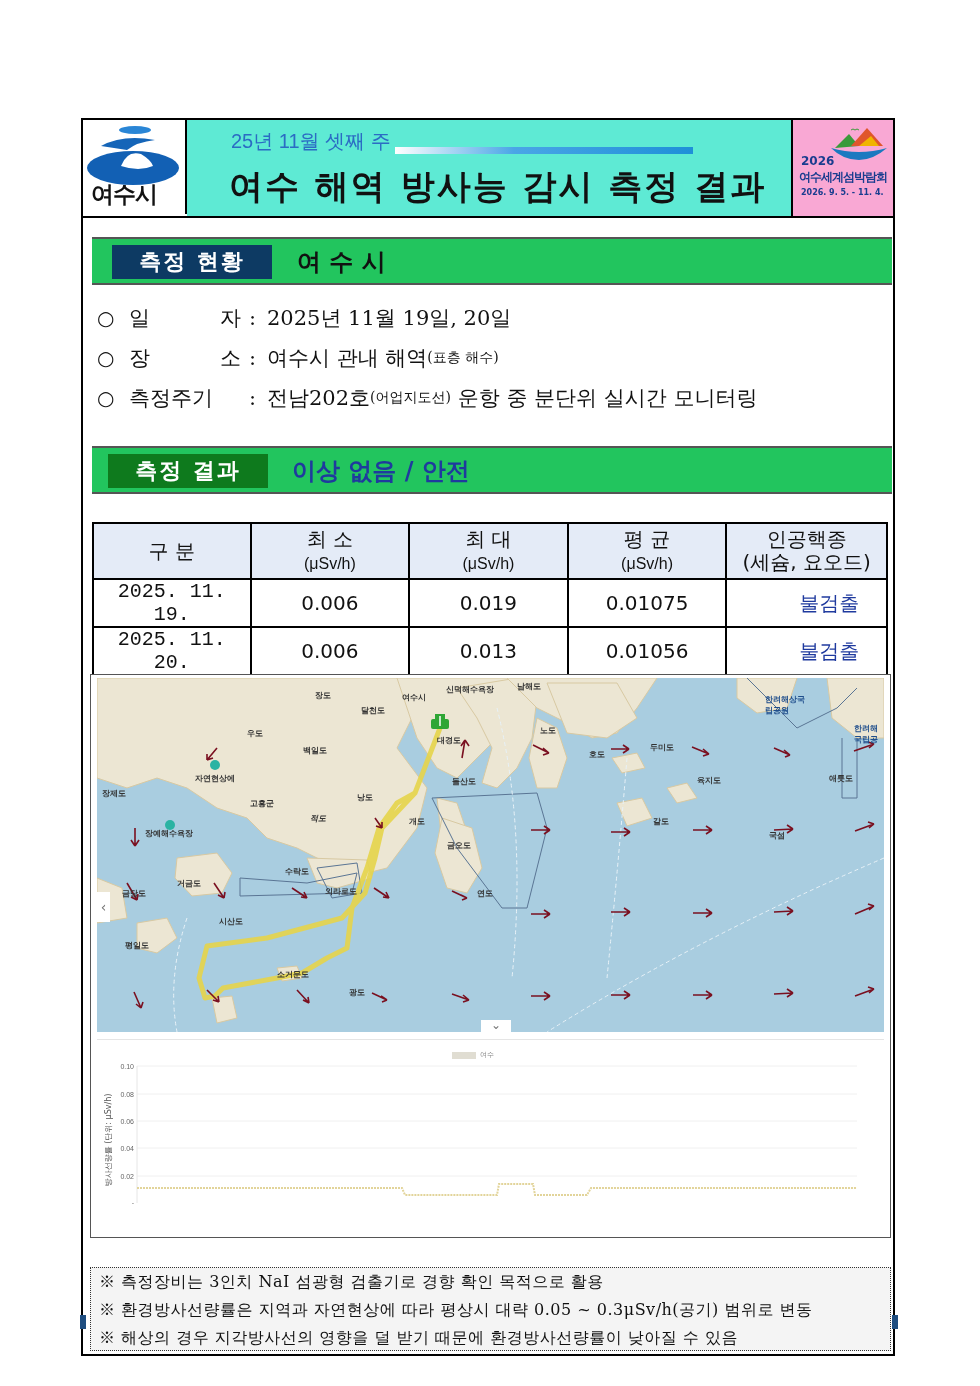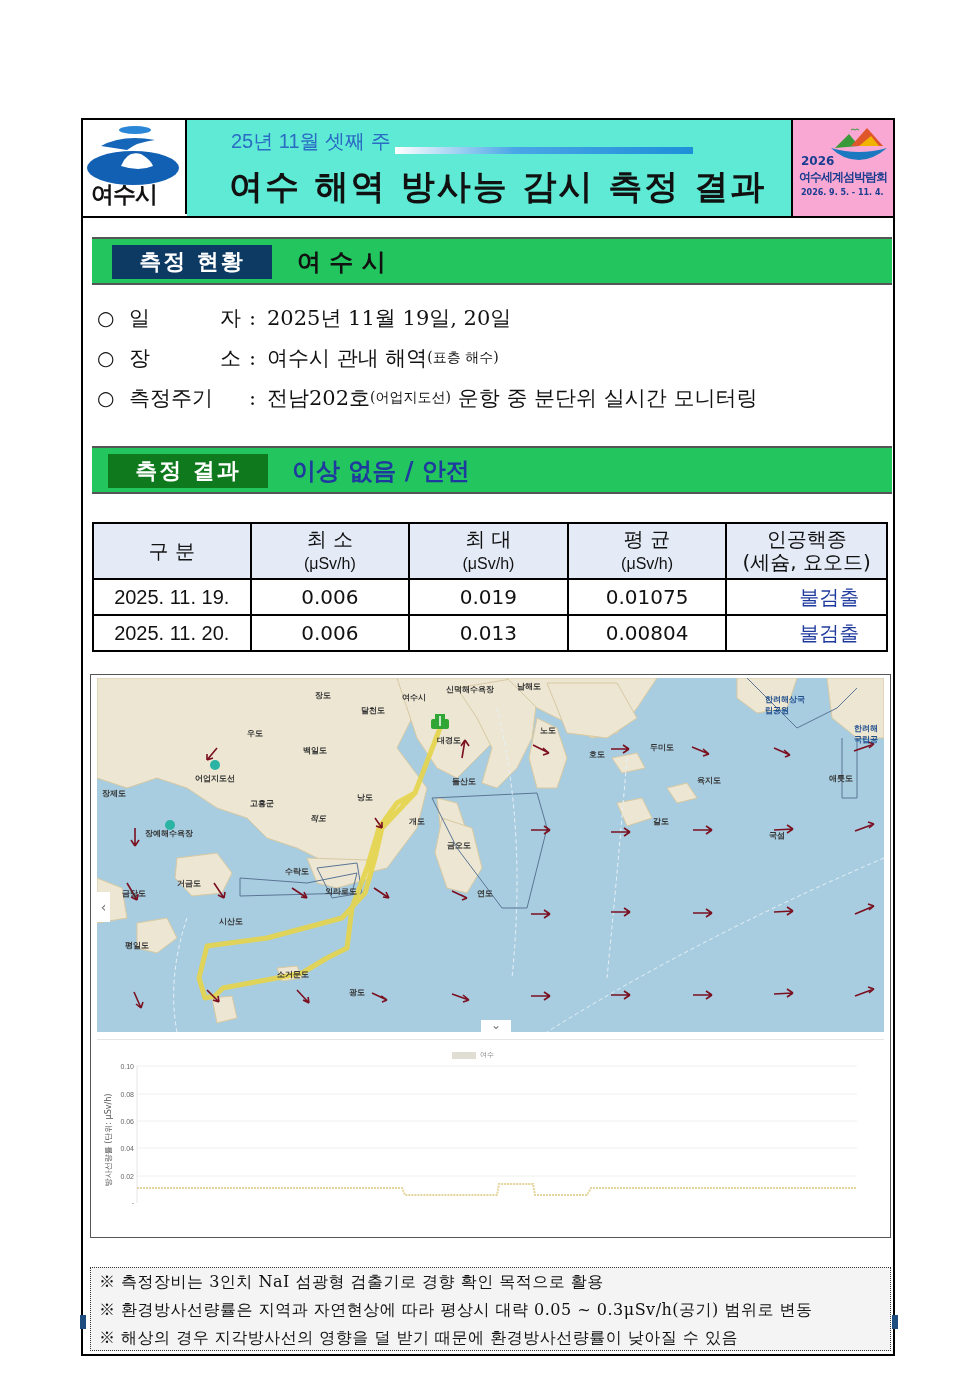--- a/index.html
+++ b/index.html
@@ -26,21 +26,21 @@
   .bullet .mark{width:32px;font-size:20px;}
   .bullet .lbl{width:120px;display:flex;justify-content:space-between;padding-right:8px;box-sizing:border-box;}
   .bullet .colon{width:18px;}
   .bullet small{font-size:14px;}
   
   table.res{position:absolute;left:9px;top:402px;width:796px;border-collapse:collapse;font-size:20px;}
   table.res th,table.res td{border:2px solid #000;text-align:center;height:34px;padding:0;}
   table.res th{background:#e4ebf7;font-weight:normal;height:54px;line-height:23px;}
   table.res th .unit{font-size:16px;font-family:"Liberation Sans",sans-serif;}
   table.res td.nd{color:#1f3a9e;font-weight:normal;padding-left:45px;}
-  table.res td.date{font-family:Liberation Sans, sans-serif;border-radius:8px;}
+  table.res td.date{font-family:Liberation Mono, monospace;border-radius:8px;}
   
   .map-wrap{position:absolute;left:7px;top:554px;width:801px;height:564px;border:1px solid #555;box-sizing:border-box;background:#fff;}
   .map{position:absolute;left:6px;top:3px;width:787px;height:354px;background:#a9cde0;overflow:hidden;}
   .chart{position:absolute;left:6px;top:364px;width:787px;height:195px;border-top:1px solid #e5e5e5;}
   .lbl-map{position:absolute;font-size:8px;color:#333;white-space:nowrap;font-weight:bold;}
   
   .notes{position:absolute;left:7px;top:1147px;width:801px;height:84px;border:1px dotted #333;background:#f4f4f4;box-sizing:border-box;}
   .note{height:28px;line-height:28px;font-size:16px;font-family:"DejaVu Serif",serif;padding-left:8px;white-space:nowrap;letter-spacing:0.5px;}
   .blue-tab{position:absolute;width:6px;height:14px;background:#1e4d80;top:1195px;}
 </style>
@@ -140,21 +140,21 @@
       <td class="date">2025. 11. 19.</td>
       <td>0.006</td>
       <td>0.019</td>
       <td>0.01075</td>
       <td class="nd">불검출</td>
     </tr>
     <tr>
       <td class="date">2025. 11. 20.</td>
       <td>0.006</td>
       <td>0.013</td>
-      <td>0.00804</td>
+      <td>0.01056</td>
       <td class="nd">불검출</td>
     </tr>
   </tbody>
     </table>
 
   <div class="map-wrap">
     <div class="map">
       <svg width="787" height="354" viewBox="0 0 787 354">
 
         <g fill="#ece6d3" stroke="#d8c9a2" stroke-width="1">
@@ -249,21 +249,21 @@
       <span class="lbl-map" style="left:305px;top:14px;">여수시</span>
       <span class="lbl-map" style="left:349px;top:6px;">신덕해수욕장</span>
       <span class="lbl-map" style="left:420px;top:3px;">남해도</span>
       <span class="lbl-map" style="left:150px;top:50px;">우도</span>
       <span class="lbl-map" style="left:206px;top:67px;">백일도</span>
       <span class="lbl-map" style="left:340px;top:57px;">대경도</span>
       <span class="lbl-map" style="left:443px;top:47px;">노도</span>
       <span class="lbl-map" style="left:492px;top:71px;">호도</span>
       <span class="lbl-map" style="left:553px;top:64px;">두미도</span>
       <span class="lbl-map" style="left:668px;top:16px;width:40px;white-space:normal;color:#1f4e8c;">한려해상국립공원</span>
-      <span class="lbl-map" style="left:98px;top:95px;">어업지도선</span>
+      <span class="lbl-map" style="left:98px;top:95px;">자연현상에</span>
       <span class="lbl-map" style="left:5px;top:110px;">장제도</span>
       <span class="lbl-map" style="left:153px;top:120px;">고흥군</span>
       <span class="lbl-map" style="left:260px;top:114px;">낭도</span>
       <span class="lbl-map" style="left:355px;top:98px;">돌산도</span>
       <span class="lbl-map" style="left:600px;top:97px;">육지도</span>
       <span class="lbl-map" style="left:732px;top:95px;">애틋도</span>
       <span class="lbl-map" style="left:48px;top:150px;">장예해수욕장</span>
       <span class="lbl-map" style="left:213px;top:135px;font-style:italic;">적도</span>
       <span class="lbl-map" style="left:312px;top:138px;">개도</span>
       <span class="lbl-map" style="left:350px;top:162px;">금오도</span>

